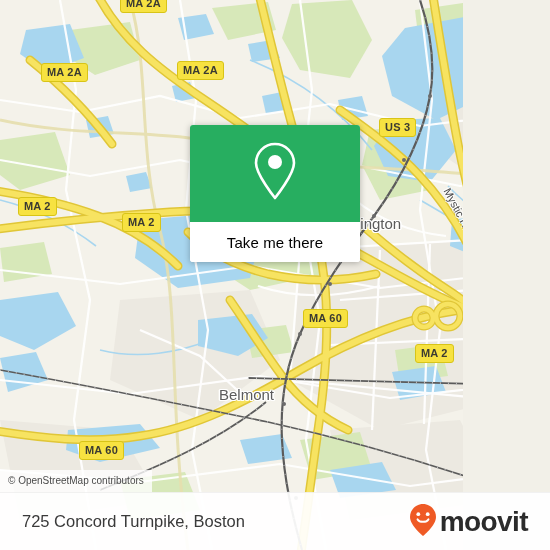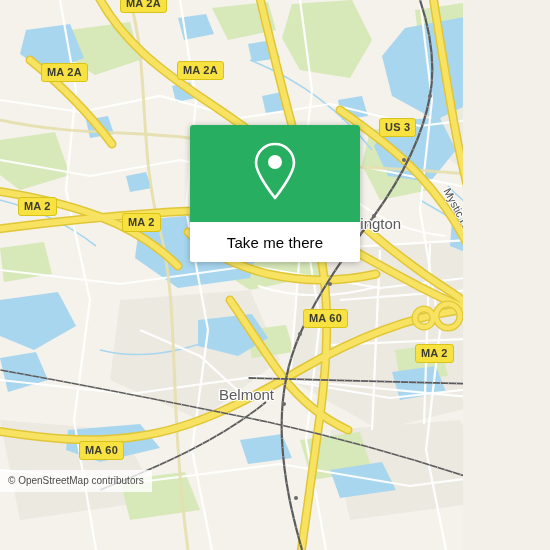--- a/index.html
+++ b/index.html
@@ -352,14 +352,28 @@
           </svg>
         </span>
       </div>
       <div id="callout-cta">Take me there</div>
       <div id="callout-tail"></div>
     </div>
   </div>
 
   <div id="attribution">© OpenStreetMap contributors</div>
 
+  <div id="footer">
+    <div id="footer-address">725 Concord Turnpike, Boston</div>
+    <div id="brand">
+      <span>
+        <svg width="30" height="34" viewBox="0 0 30 34" aria-hidden="true">
+          <path d="M15,1 C7.8,1 2,6.8 2,14 C2,22.5 15,33 15,33 C15,33 28,22.5 28,14 C28,6.8 22.2,1 15,1 Z" fill="#ef5a25"></path>
+          <circle cx="10.3" cy="11.2" r="1.9" fill="#ffffff"></circle>
+          <circle cx="19.7" cy="11.2" r="1.9" fill="#ffffff"></circle>
+          <path d="M9.6,16.4 C11.4,19.6 18.6,19.6 20.4,16.4" fill="none" stroke="#ffffff" stroke-width="2" stroke-linecap="round"></path>
+        </svg>
+      </span>
+      <span id="brand-word">moovit</span>
+    </div>
+  </div>
 
 </div>
 
 </body></html>

